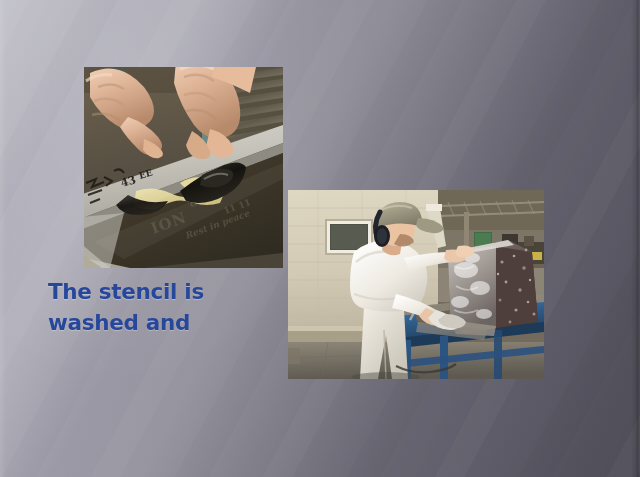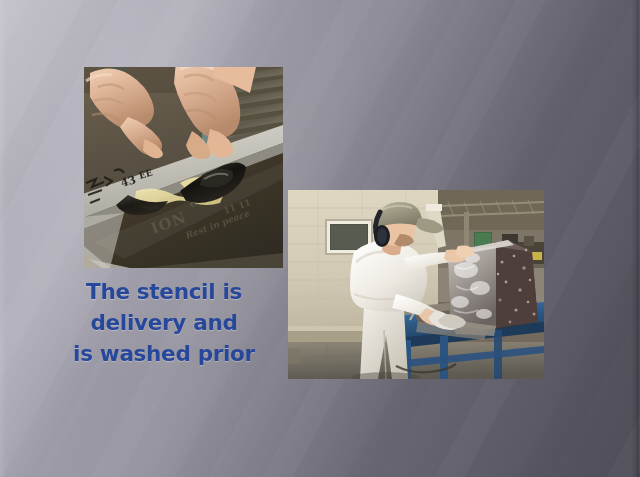--- a/index.html
+++ b/index.html
@@ -102,21 +102,21 @@
   #photo-washing {
     left: 288px; top: 190px; width: 256px; height: 189px;
   }
 
   
   #caption {
     position: absolute;
     left: 48px;
     top: 276px;
     width: 232px;
-    text-align: center;
+    text-align: left;
     color: #27479b;
     font-family: "DejaVu Sans", sans-serif;
     font-weight: bold;
     font-size: 21.5px;
     line-height: 31px;
     letter-spacing: -0.3px;
     text-shadow: 0 1px 1px rgba(255,255,255,0.30);
   }
   #caption .line { display: block; white-space: nowrap; }
 </style>
@@ -473,17 +473,16 @@
       <ellipse cx="98" cy="187" rx="34" ry="5" fill="#4a473f" opacity="0.45"></ellipse>
 
       <path d="M108 176 q16 8 34 6 q18 -2 26 -8" stroke="#3a3833" stroke-width="2.2" fill="none" opacity="0.8"></path>
 
       <rect x="0" y="158" width="12" height="16" fill="#7e7668" opacity="0.7"></rect>
     </svg>
   </div>
 
   <div id="caption">
     <span class="line">The stencil is</span>
-    <span class="line">delivery and</span>
-    <span class="line">is washed prior</span>
+    <span class="line">washed and</span>
   </div>
 
 </div>
 
 </body></html>

